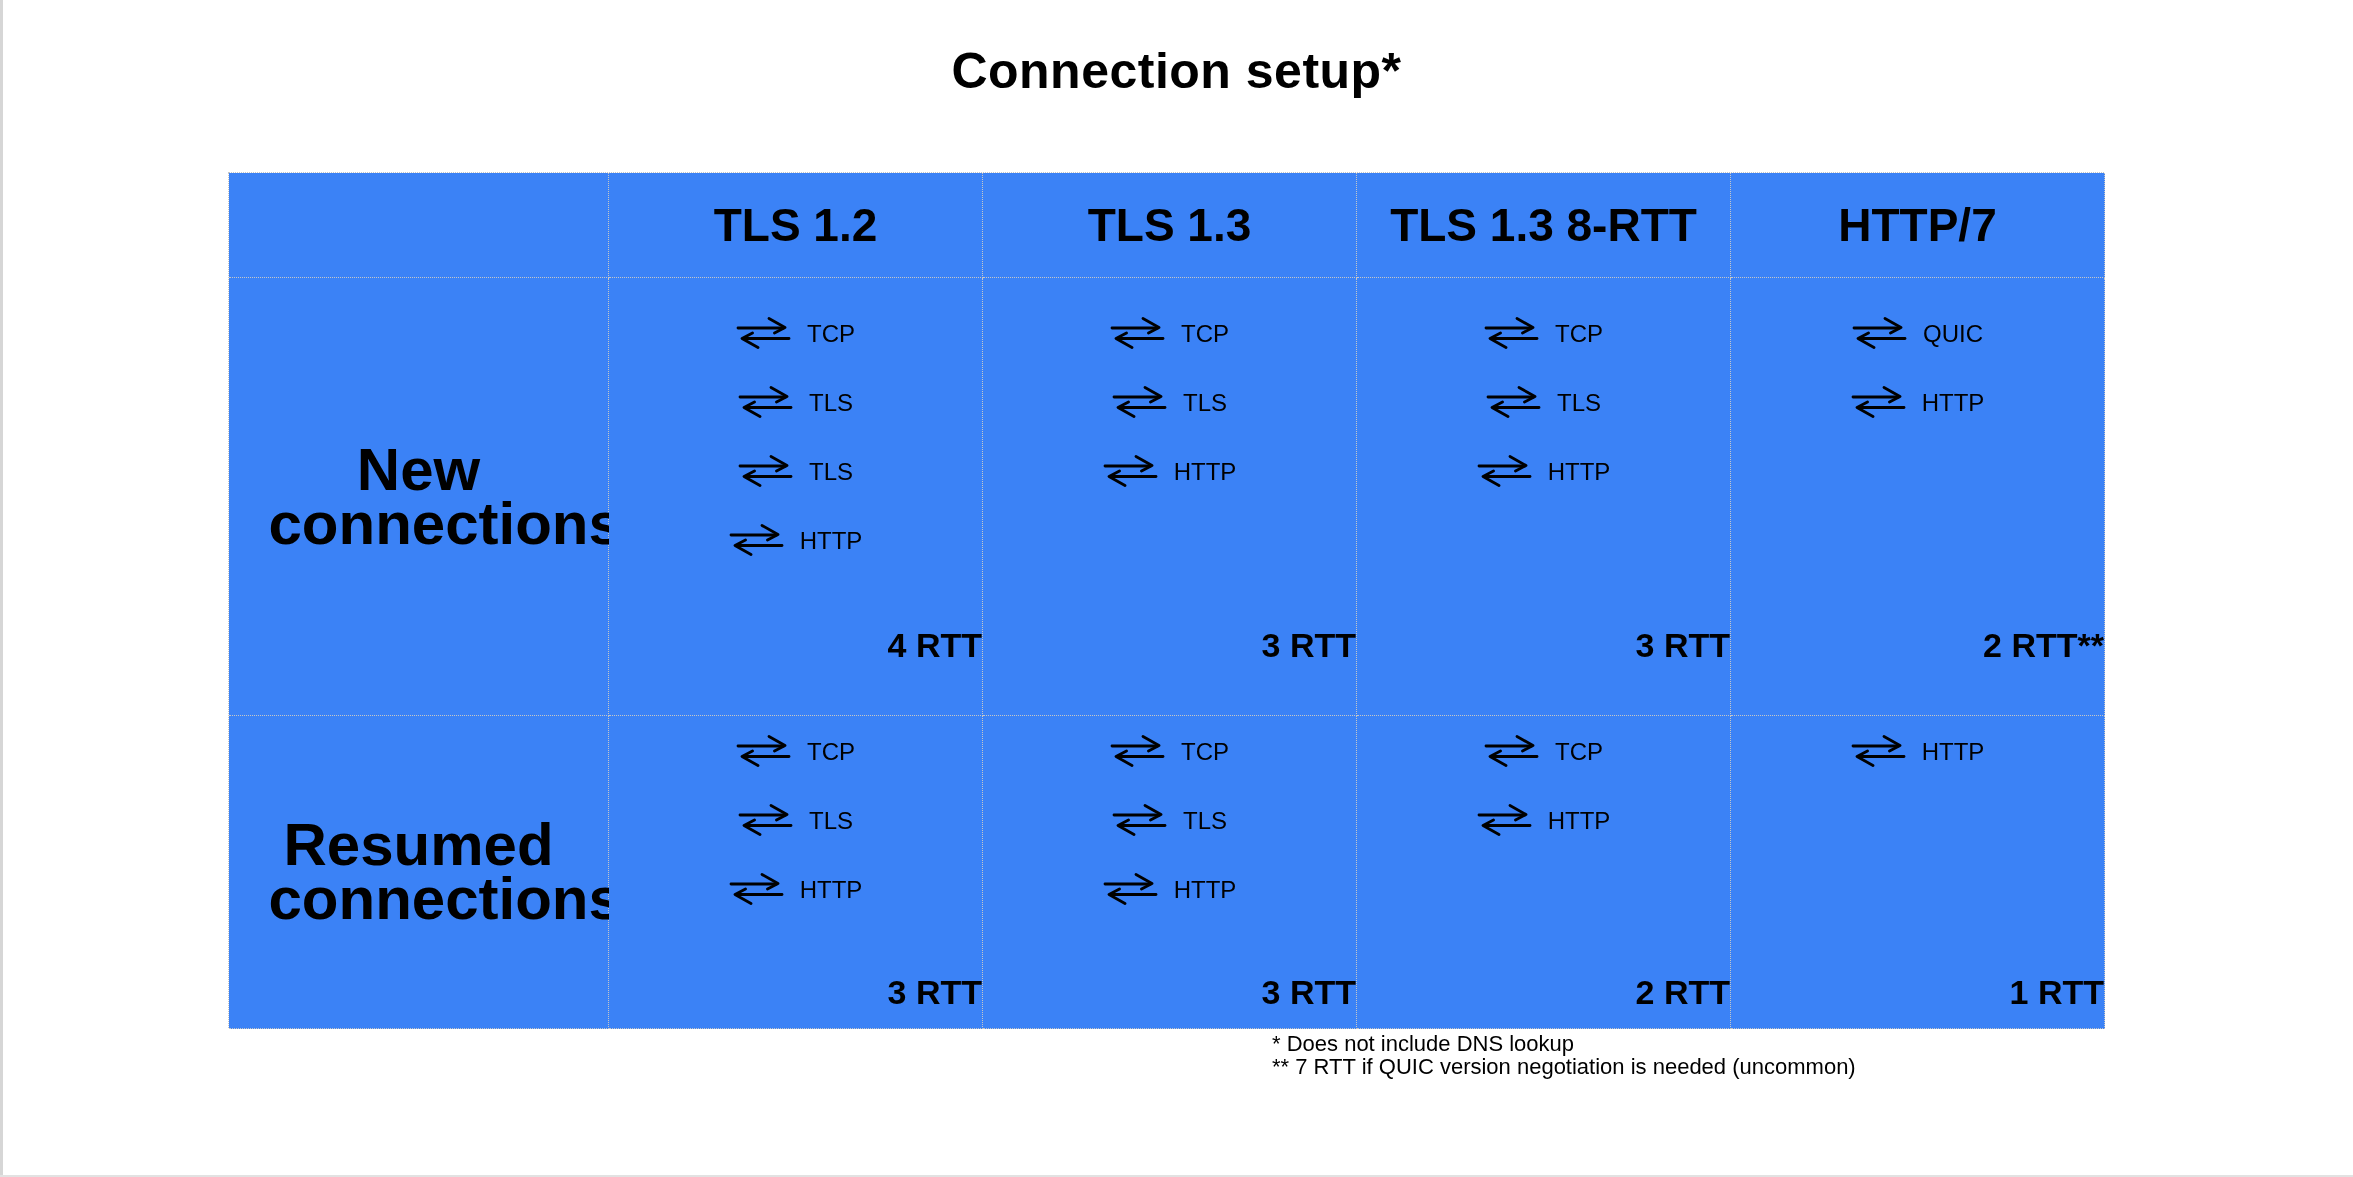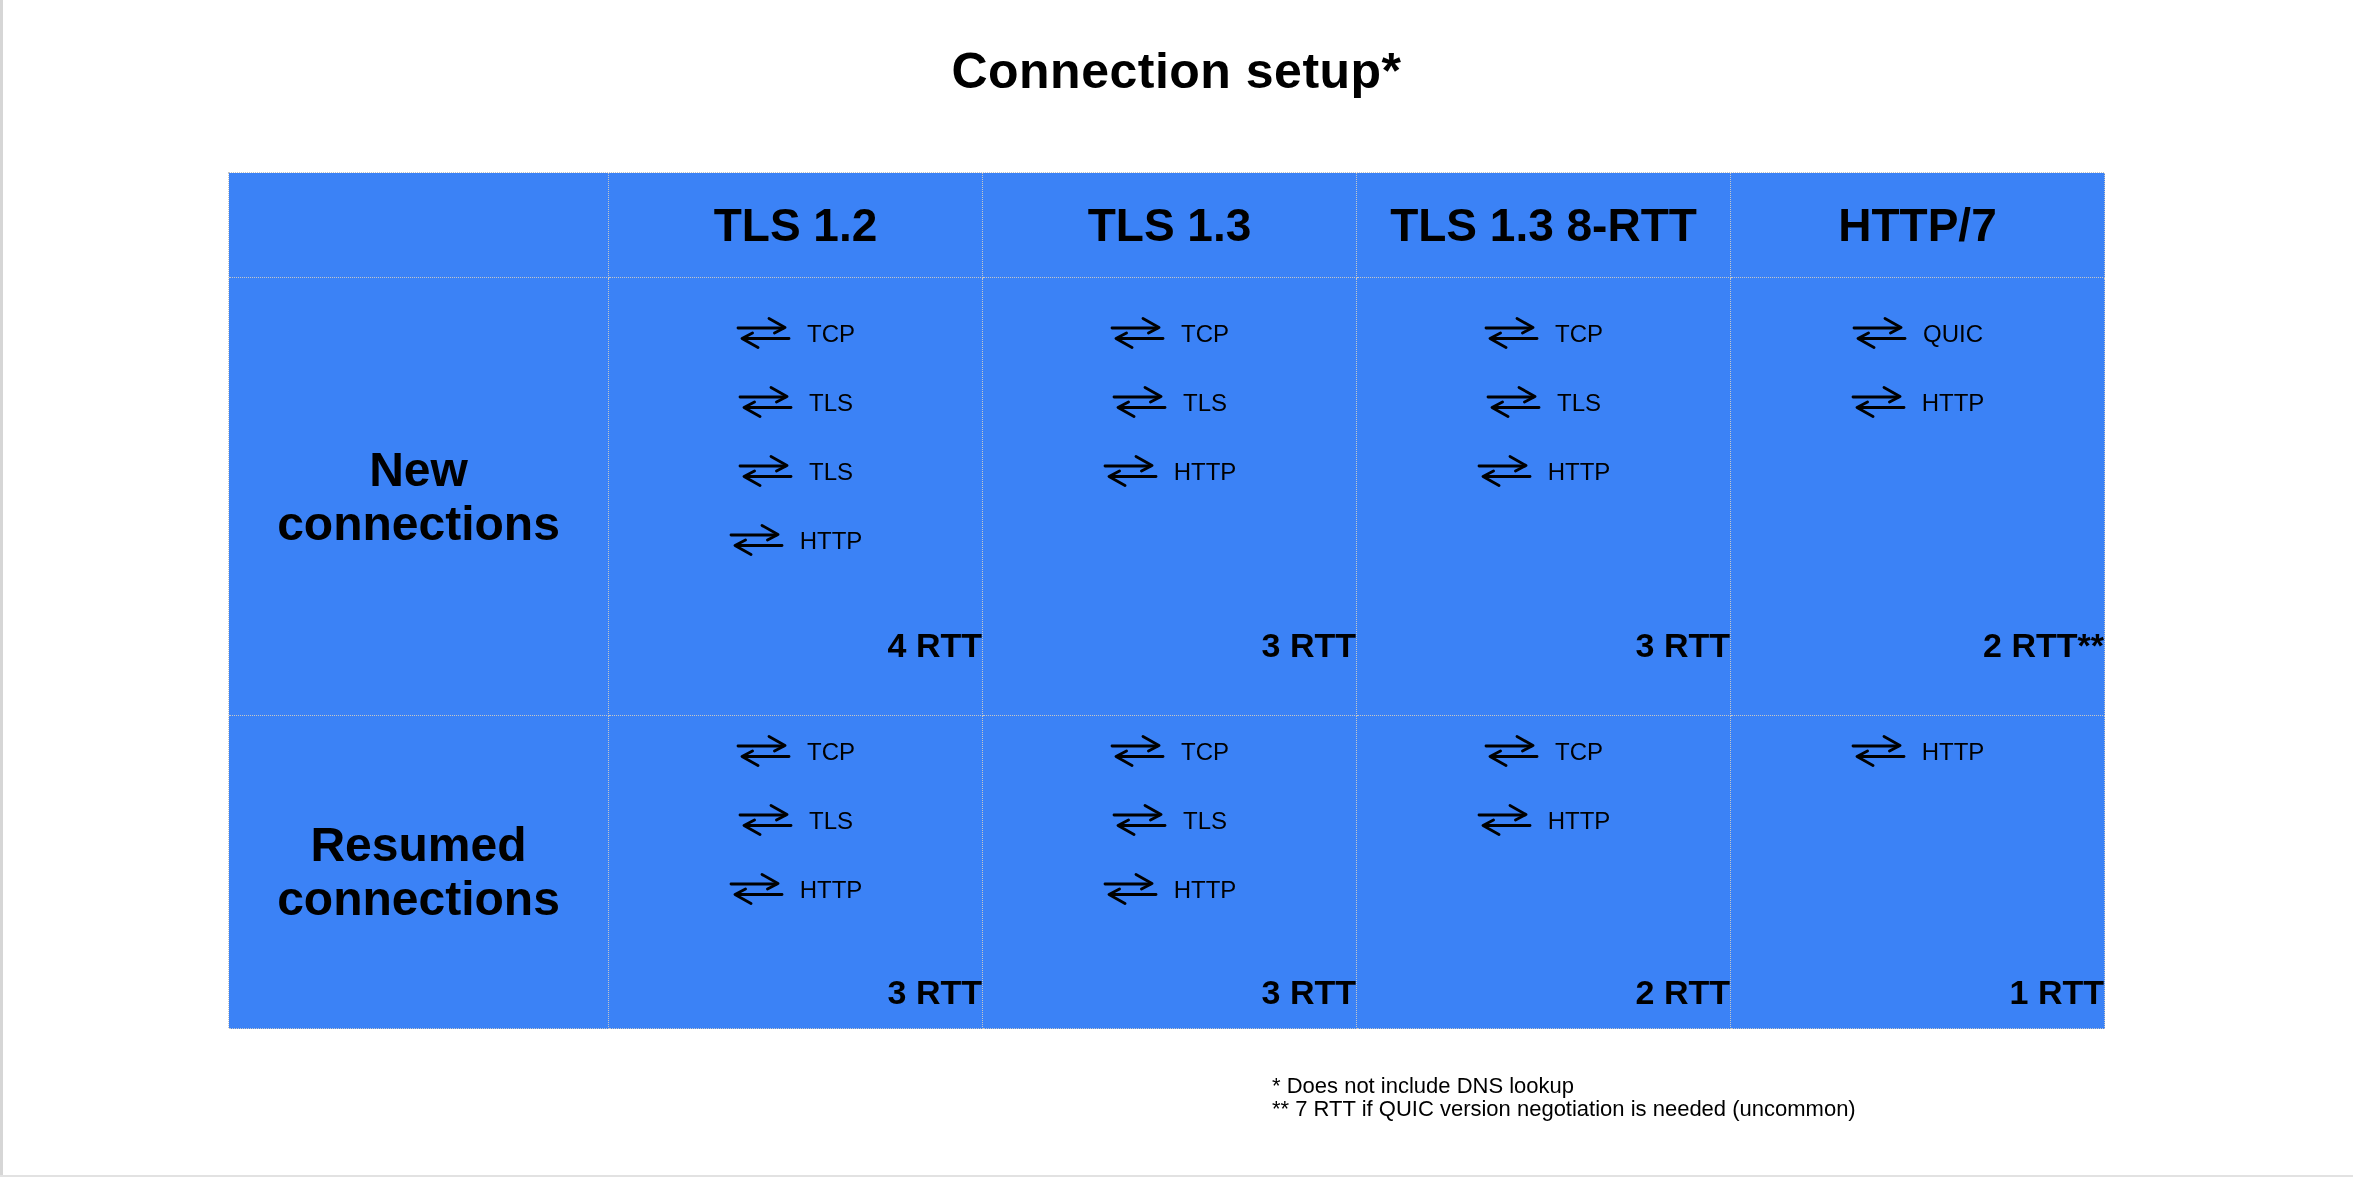--- a/index.html
+++ b/index.html
@@ -43,21 +43,21 @@
     box-sizing: border-box;
     background: #3b82f6;
   }
   .head {
     display: flex; align-items: center; justify-content: center;
     font-size: 46px; font-weight: 700;
   }
   .rowlabel {
     display: flex; align-items: center; justify-content: center;
     text-align: center;
-    font-size: 48px; font-weight: 700; line-height: 54px;
+    font-size: 60px; font-weight: 700; line-height: 54px;
   }
   .rowlabel span { display: block; max-width: 300px; }
   .data {
     display: flex; flex-direction: column;
     align-items: stretch;
     justify-content: space-between;
   }
   .steps {
     display: flex; flex-direction: column; align-items: center;
     gap: 37px;
@@ -67,21 +67,21 @@
   .step { display: flex; align-items: flex-end; gap: 16px; }
   .rt-icon { width: 55px; height: 32px; display: block; }
   .step-label { font-size: 24px; line-height: 30px; }
   .rtt {
     text-align: right;
     font-size: 34px; font-weight: 700; line-height: 39px;
   }
   .row-new .rtt     { margin-bottom: 50px; }
   .row-resumed .rtt { margin-bottom: 16px; }
   .footnotes {
-    position: absolute; left: 1272px; top: 1074px;
+    position: absolute; left: 1272px; top: 1032px;
     font-size: 22px; line-height: 23px;
   }
   .svg-defs { position: absolute; width: 0; height: 0; overflow: hidden; }
 </style>
 </head>
 <body>
 
 <div class="page">
 
   <svg class="svg-defs" aria-hidden="true">

